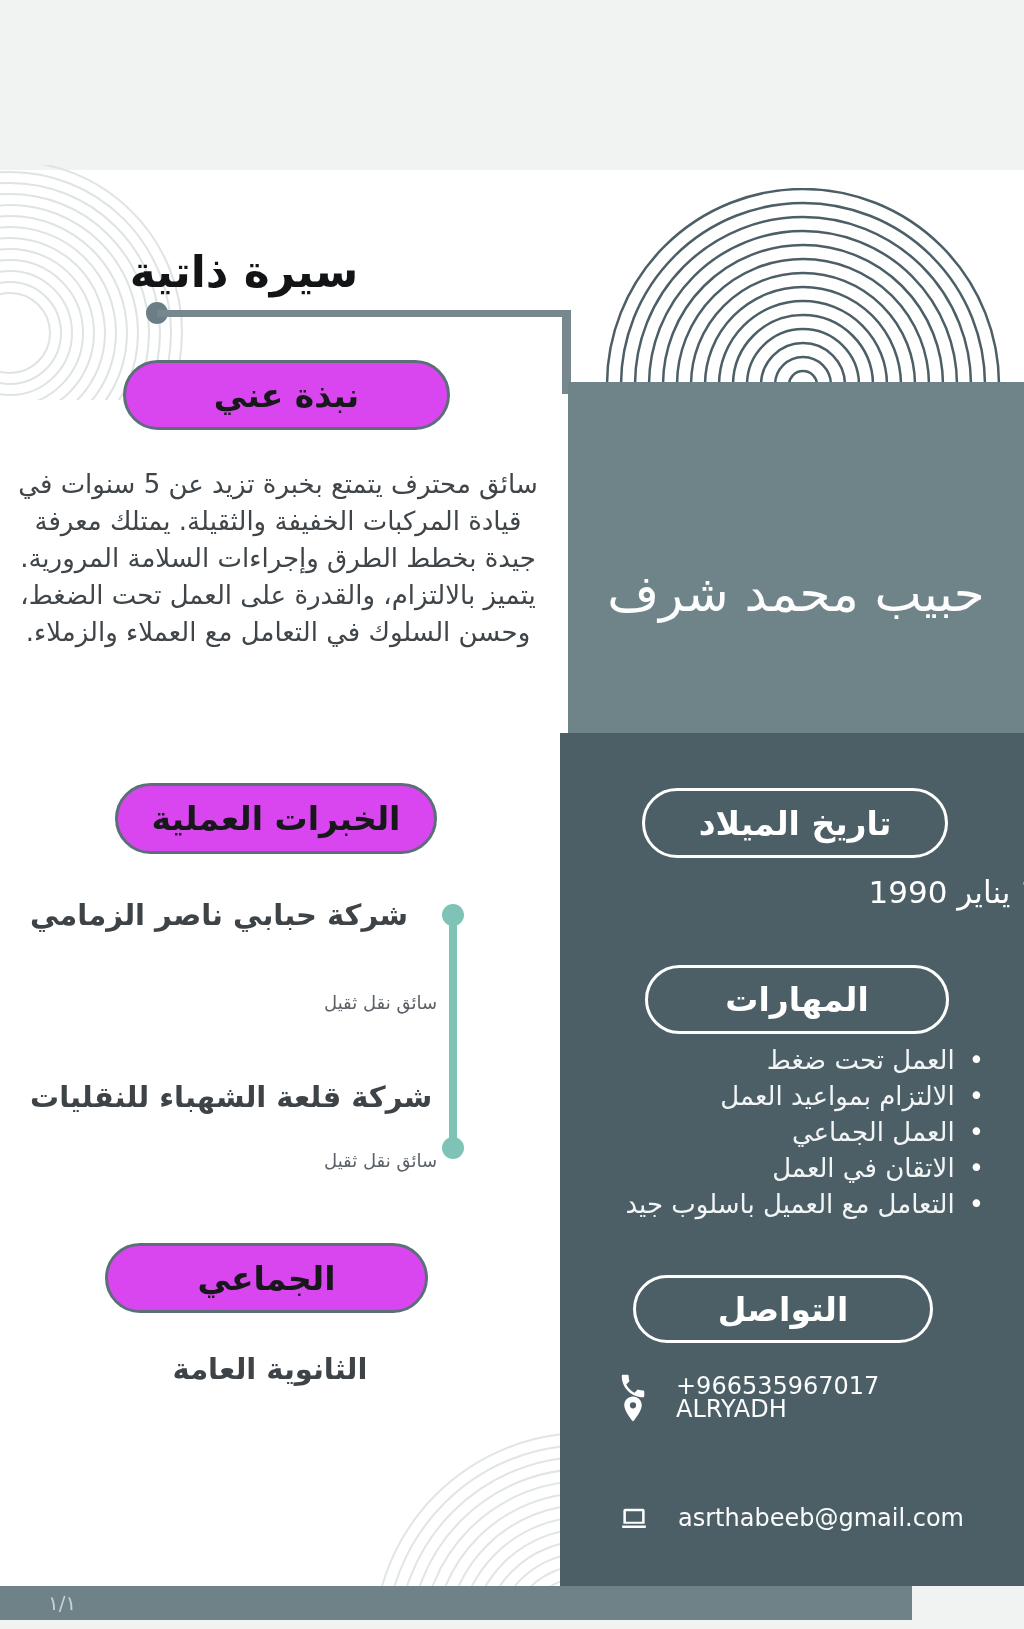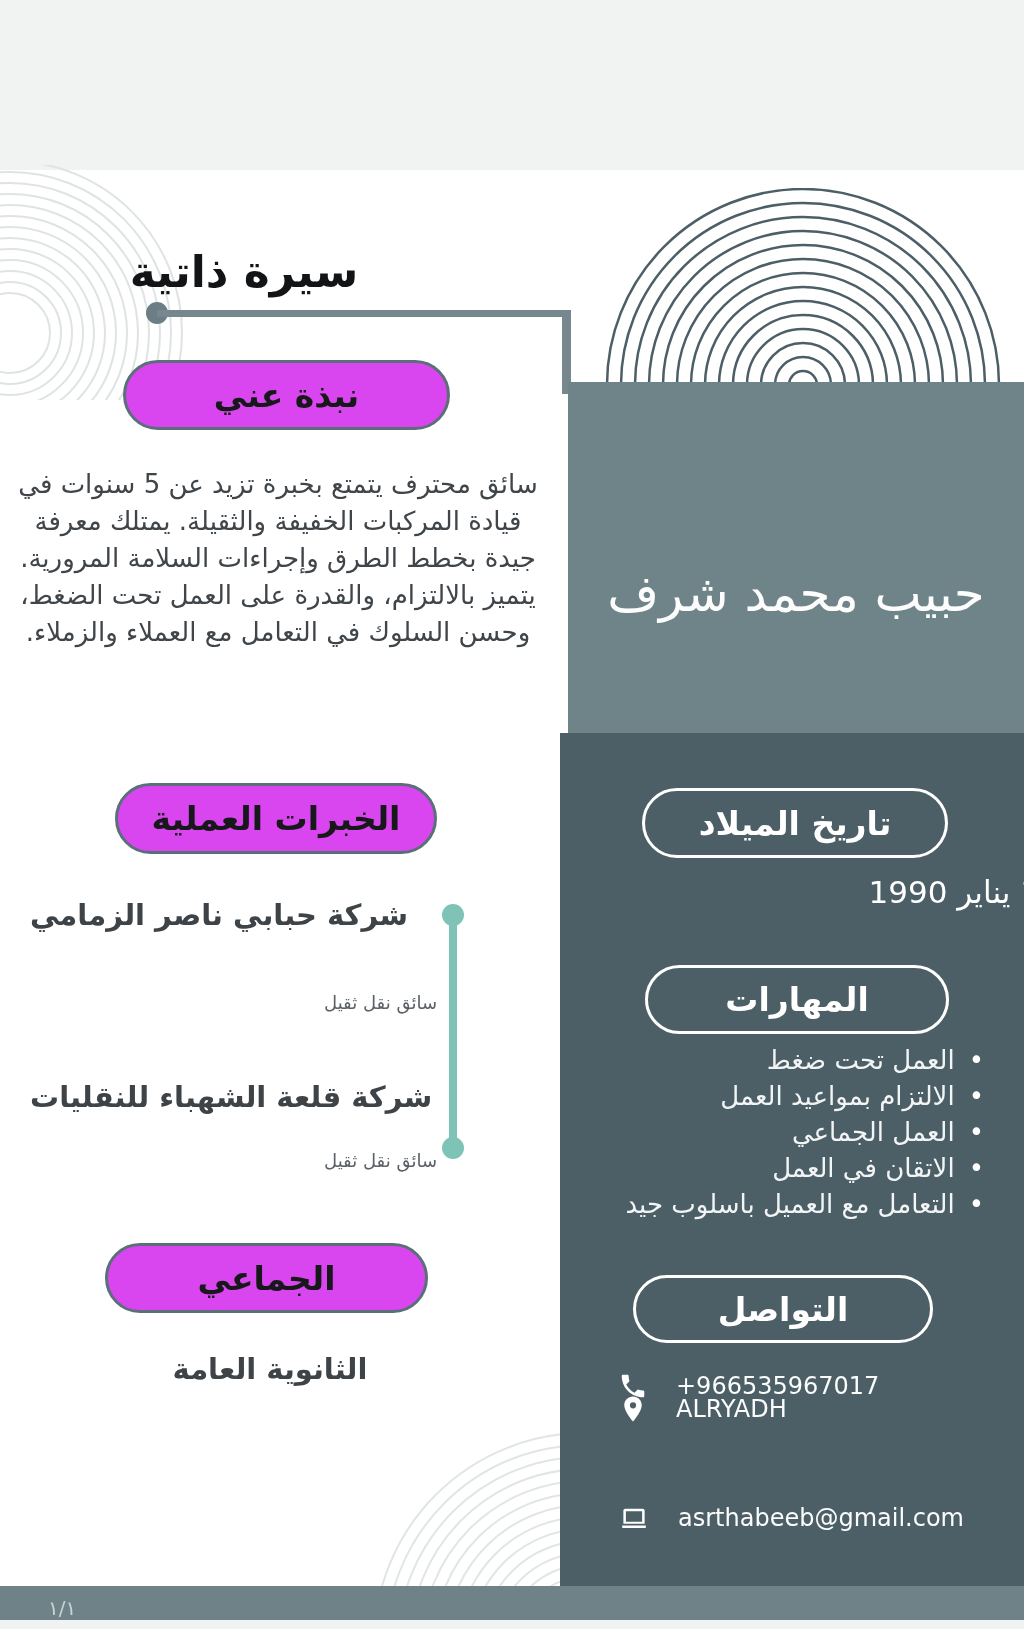--- a/index.html
+++ b/index.html
@@ -40,21 +40,21 @@
 
   .exp-pill { left:115px; top:783px; width:316px; height:65px; font-size:33px; }
   .company { left:30px; width:407px; text-align:left; direction:rtl; font-weight:bold; font-size:29px; color:#3d4347; z-index:4; }
   .role    { left:137px; width:300px; text-align:right; direction:rtl; font-size:18px; color:#5b6166; z-index:4; }
   .tl-line { left:449px; top:915px; width:8px; height:233px; background:#7fc3b7; z-index:4; }
   .tl-dot  { width:22px; height:22px; border-radius:50%; background:#7fc3b7; z-index:4; }
 
   .edu-pill { left:105px; top:1243px; width:317px; height:64px; font-size:33px; }
   .edu-value { left:95px; top:1352px; width:350px; text-align:center; direction:rtl; font-weight:bold; font-size:29px; color:#3d4347; z-index:4; }
 
-  .footer-bar { left:0; top:1586px; width:1024px; height:34px; background:#6e8287; z-index:5; display:flex; align-items:flex-end; }
+  .footer-bar { left:0; top:1586px; width:912px; height:34px; background:#6e8287; z-index:5; display:flex; align-items:center; }
   .page-number { margin-left:48px; color:#c9d2d4; font-size:20px; }
 </style>
 </head>
 <body>
 
 <div id="page">
 
   <div class="abs white-area"></div>
 
   <svg class="abs deco" style="left:0;top:165px;" width="190" height="235" viewBox="0 0 190 235">

